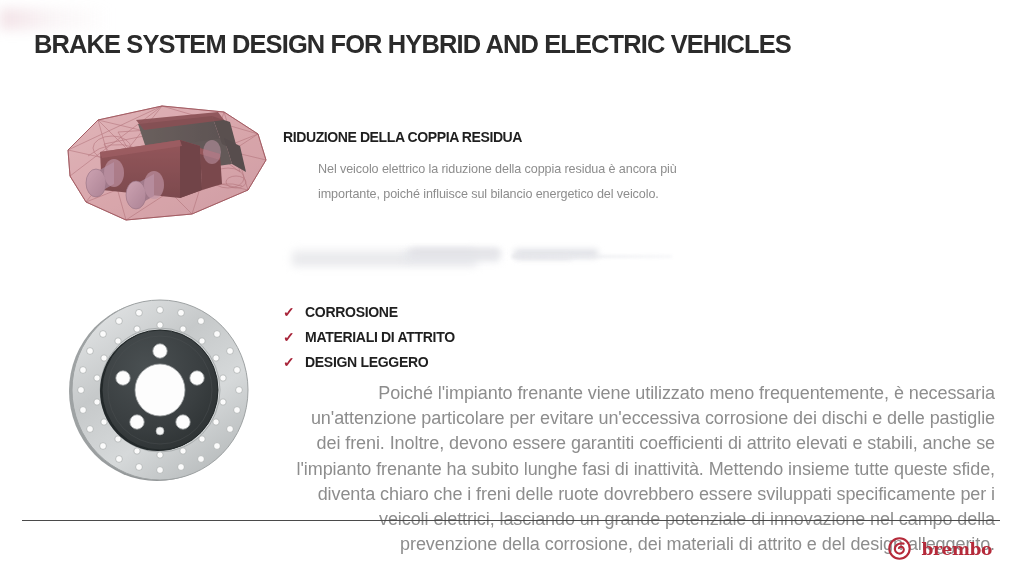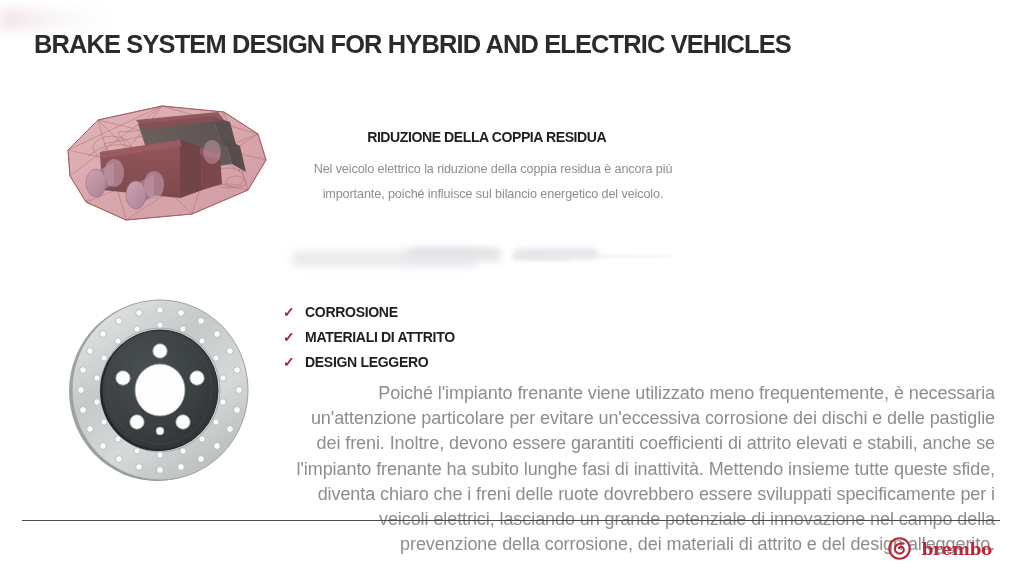--- a/index.html
+++ b/index.html
@@ -76,30 +76,31 @@
     position:absolute; left:233px; top:9px; width:57px; height:5px;
     background:rgba(232,233,237,0.8); filter:blur(2.5px); border-radius:2px;
   }
   .ghost-band .g6 {
     position:absolute; left:230px; top:9px; width:160px; height:3px;
     background:linear-gradient(90deg, rgba(228,229,233,0.9), rgba(240,241,244,0.55));
     filter:blur(1.6px);
   }
 
   
-  .sec1 { position:absolute; left:283px; top:129px; width:420px;text-align:center; }
+  .sec1 { position:absolute; left:283px; top:129px; width:420px; }
   .sec1-heading {
     font-size:14.5px; font-weight:bold; color:#1f1f1f;
     letter-spacing:-0.45px; transform:scaleX(0.97);
     transform-origin:left center; white-space:nowrap;
   }
   .sec1-body {
     margin-top:12px;
     font-size:12.6px; line-height:25px; color:#8d8d8d;
     letter-spacing:-0.1px;
+    margin-left:35px;
   }
 
   
   .checklist { position:absolute; left:283px; top:299px; }
   .check-row { display:flex; align-items:center; height:25px; }
   .check-mark {
     width:22px; flex:0 0 22px;
     color:#a8253a; font-size:14px; font-weight:bold;
     line-height:1;
   }

